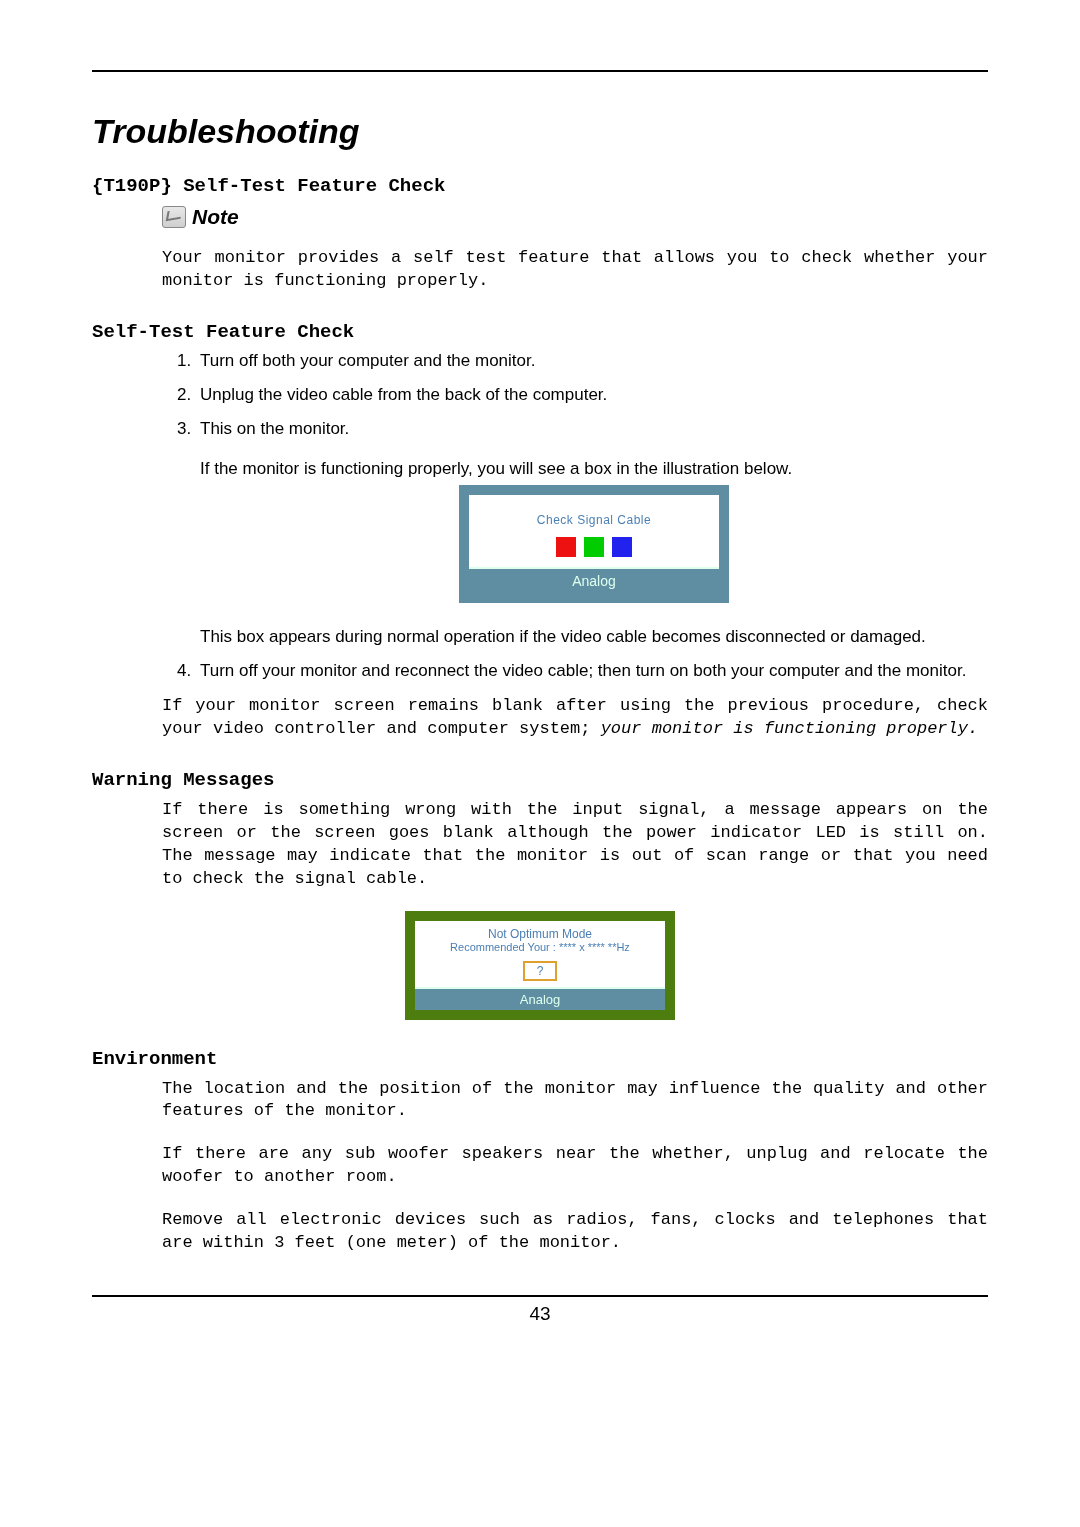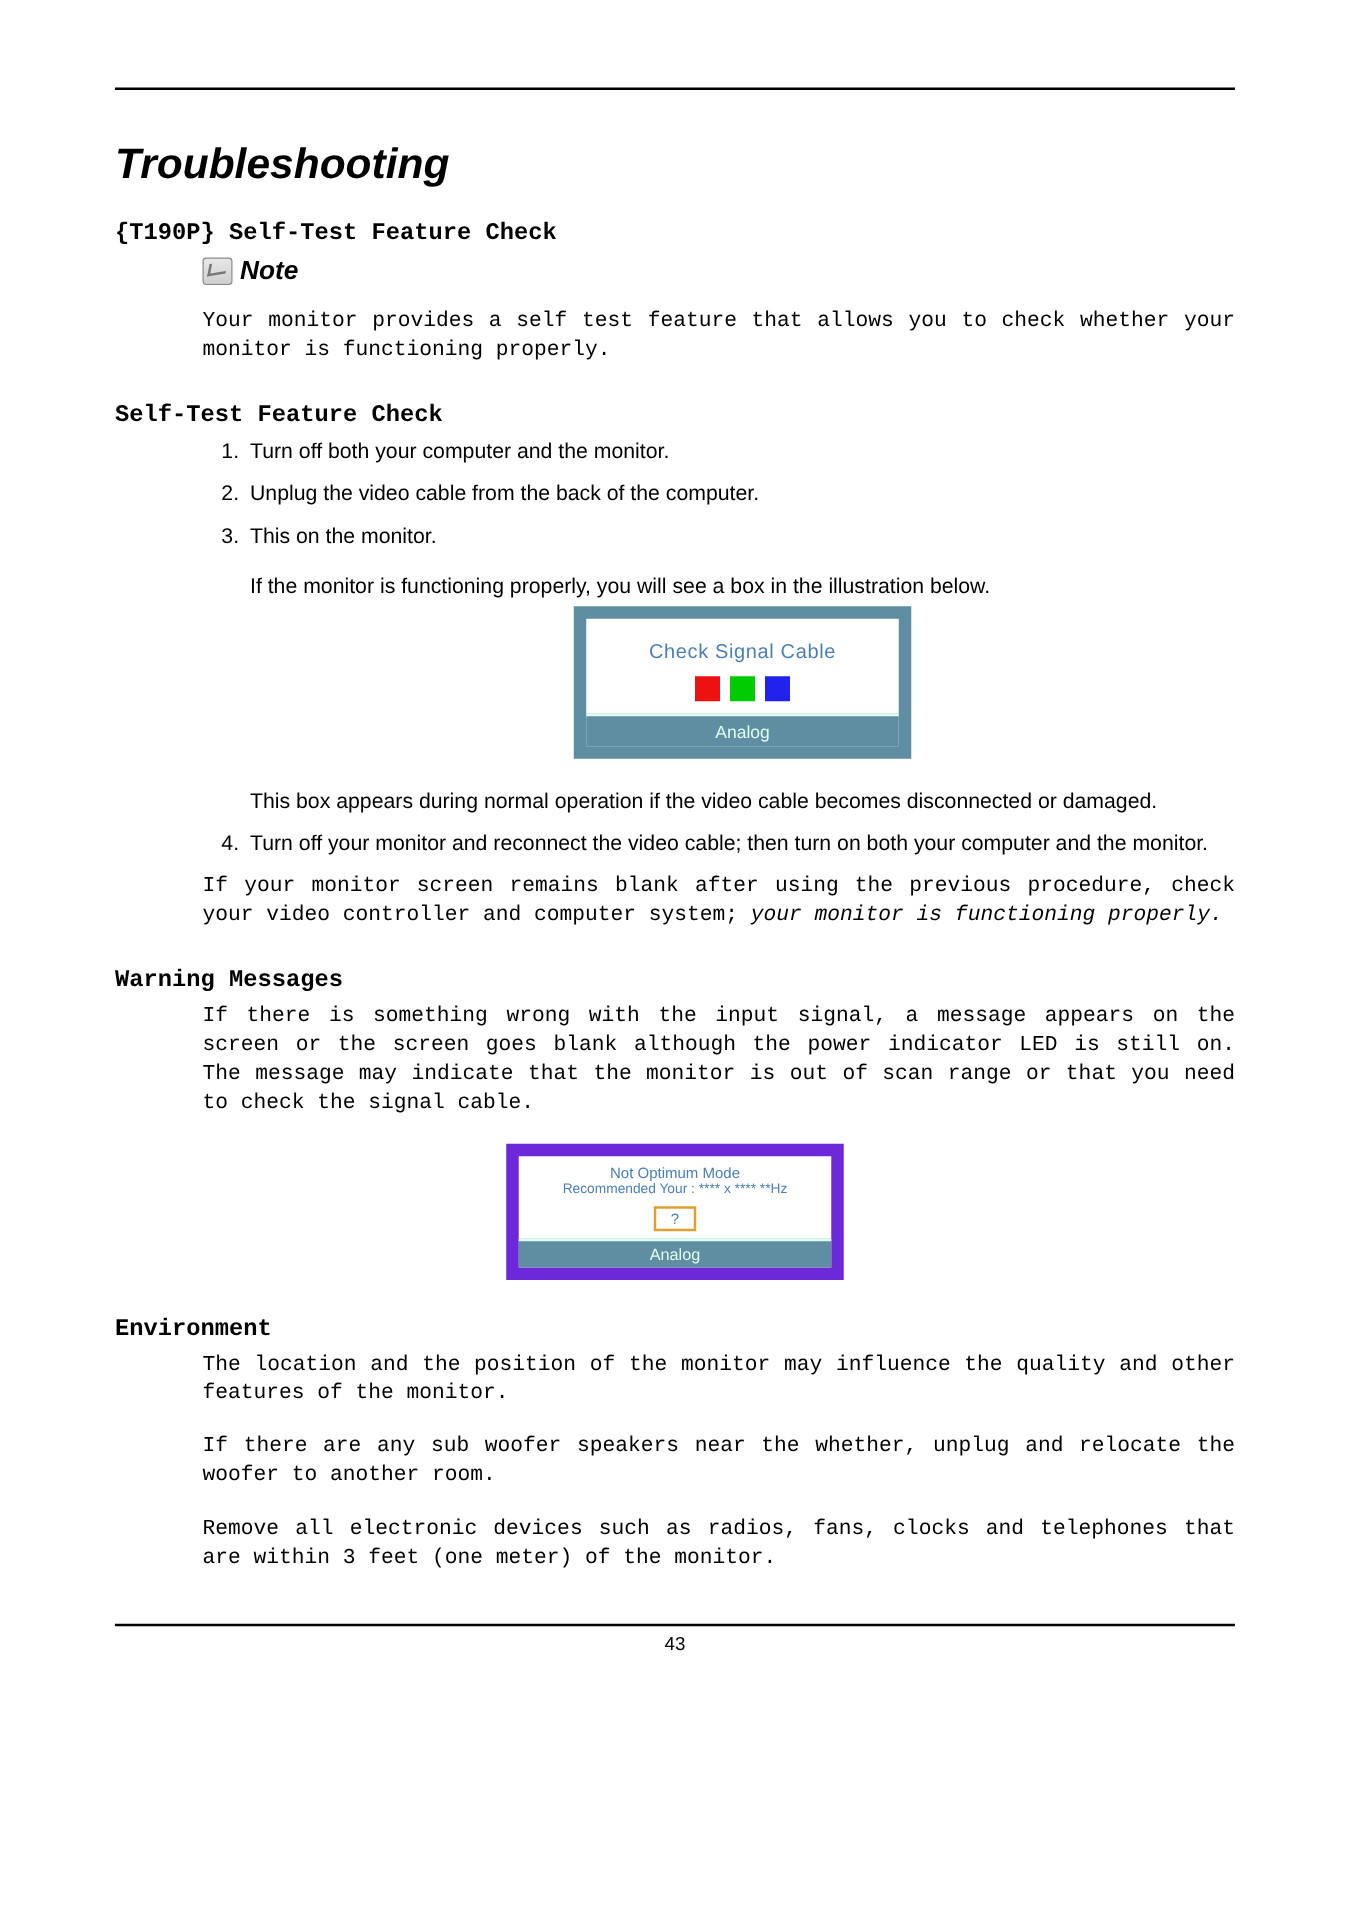--- a/index.html
+++ b/index.html
@@ -106,21 +106,21 @@
     border: 10px solid #5f8da1;
     background: #fff;
     box-sizing: border-box;
   }
   .osd1-top {
     padding: 18px 0 10px 0;
     text-align: center;
   }
   .osd1-title {
     color: #4b7fb3;
-    font-size: 16px;
+    font-size: 12px;
     letter-spacing: 0.5px;
     margin-bottom: 10px;
   }
   .sq-row {
     display: flex;
     justify-content: center;
     gap: 8px;
   }
   .sq { width: 20px; height: 20px; display:inline-block; }
   .sq.r { background: #e11; }
@@ -131,21 +131,21 @@
     color: #dfe;
     text-align: center;
     font-size: 14px;
     padding: 4px 0;
     border-top: 2px solid #dfe;
   }
 
   
   .osd2 {
     width: 270px;
-    border: 10px solid #6d28d9;
+    border: 10px solid #4d7c0f;
     background: #fff;
     box-sizing: border-box;
   }
   .osd2-top {
     padding: 6px 0 6px 0;
     text-align: center;
   }
   .osd2-t1 {
     color: #4b7fb3;
     font-size: 12px;
@@ -166,21 +166,21 @@
     background: #5f8da1;
     color: #dfe;
     text-align: center;
     font-size: 13px;
     padding: 3px 0;
     border-top: 2px solid #dfe;
   }
 
   .pagenum {
     text-align: center;
-    font-size: 15px;
+    font-size: 19px;
   }
 </style>
 </head>
 <body>
 
 <div class="page">
 
   <hr class="rule">
 
   <h1 class="title">Troubleshooting</h1>

